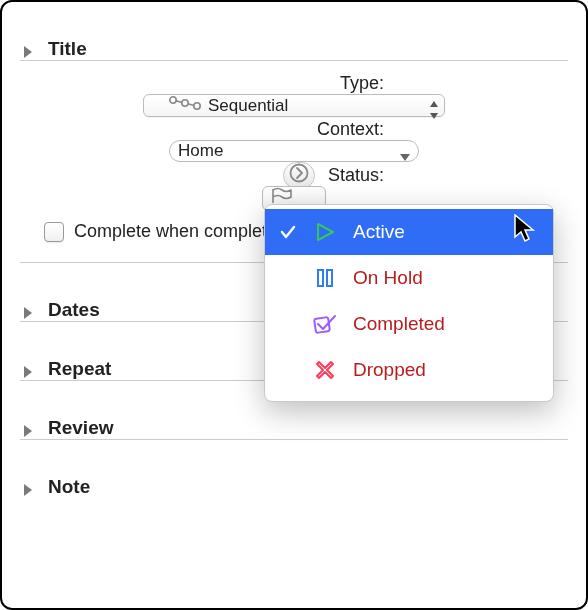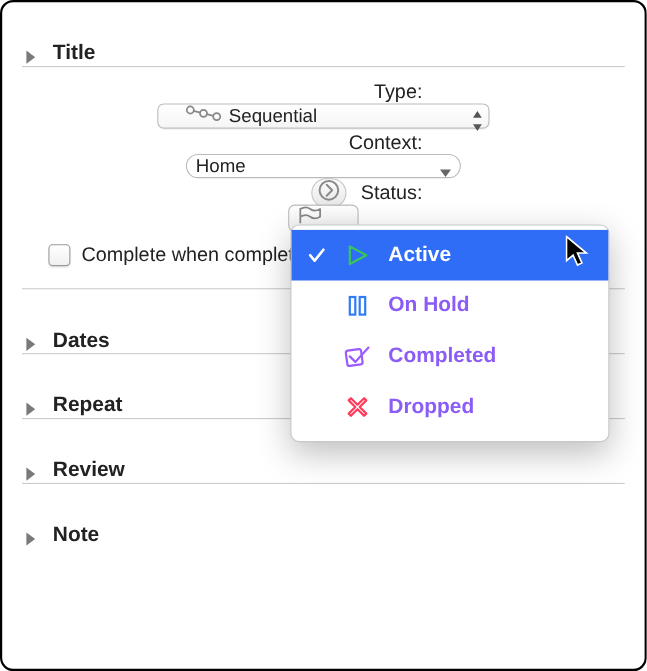--- a/index.html
+++ b/index.html
@@ -147,30 +147,29 @@
     position: absolute;
     left: 262px;
     top: 202px;
     width: 288px;
     background: #fff;
     border: 1px solid #c8c8c8;
     border-radius: 8px;
     box-shadow: 0 10px 30px rgba(0,0,0,0.25);
     padding: 4px 0 8px 0;
     z-index: 10;
-    font-weight: bold;
   }
   .menu-item {
     display: flex;
     align-items: center;
     height: 46px;
     padding: 0 14px;
     font-size: 19px;
     gap: 14px;
-    color: #8b5cf6;
+    color: #b91c1c;
   }
   .menu-item.selected {
     background: #2f6df6;
     color: #fff;
   }
   .check-col {
     width: 18px;
     display: flex;
     justify-content: center;
   }

